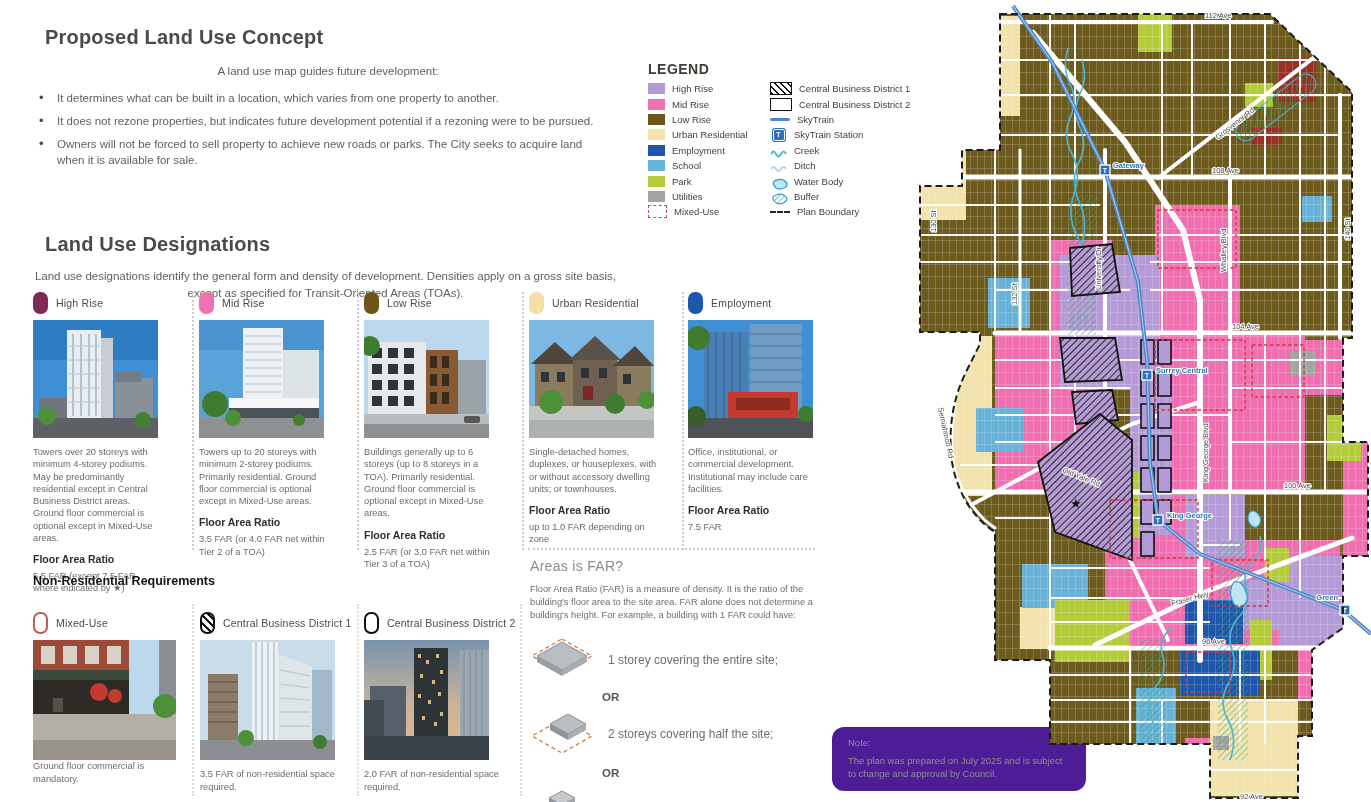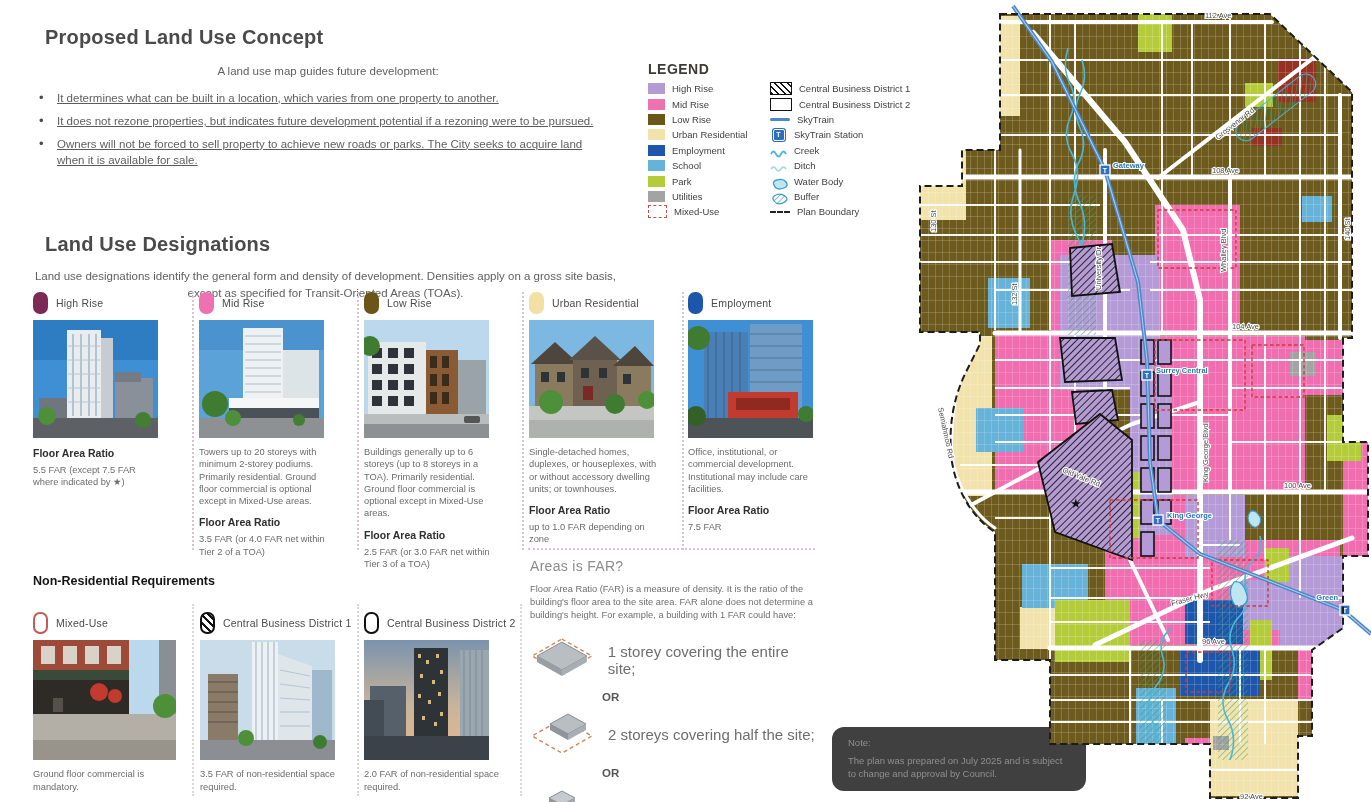--- a/index.html
+++ b/index.html
@@ -1,21 +1,21 @@
 <!DOCTYPE html>
 <html><head>
 <meta charset="utf-8">
 <style>
   html,body{margin:0;padding:0;}
   body{width:1371px;height:802px;background:#ffffff;position:relative;overflow:hidden;
        font-family:"Liberation Sans","DejaVu Sans",sans-serif;color:#5a5a5a;}
   .abs{position:absolute;}
   h1.sec{font-size:20px;font-weight:bold;color:#4a4a4a;margin:12px;letter-spacing:.2px;}
   .body-txt{font-size:11.5px;line-height:1.45;color:#5f5f5f;text-align:center;}
-  .bullets{margin:0;padding:0;list-style:none;text-decoration:underline;}
+  .bullets{margin:0;padding:0;list-style:none;}
   .bullets li{position:relative;padding-left:24px;margin-bottom:7px;font-size:11.5px;line-height:1.4;color:#5f5f5f;}
   .bullets li::before{content:"•";position:absolute;left:6px;top:-1px;color:#4a4a4a;font-size:13px;}
   
   .legend-title{font-size:14px;font-weight:bold;color:#3d3c34;letter-spacing:.5px;}
   .lg-row{display:flex;align-items:center;height:15.4px;}
   .lg-sw{width:17px;height:11px;margin-right:7px;flex:0 0 auto;}
   .lg-lb{font-size:9.5px;color:#3f3f3f;white-space:nowrap;}
   .sw-outline-red{background:#fff;border:1.5px dashed #c0504d;}
   .sw-cbd1{background:repeating-linear-gradient(45deg,#111 0 1.6px,#fff 1.6px 4.6px);border:1.6px solid #111;width:20px;}
   .sw-cbd2{background:#fff;border:1.8px solid #111;width:20px;}
@@ -35,24 +35,24 @@
   .nr-head{font-size:12.5px;font-weight:bold;color:#141414;}
   .chip-out{width:15px;height:22px;border-radius:7px;background:#fff;box-sizing:border-box;}
   .chip-red{border:2px solid #c4595a;}
   .chip-cbd1{border:2.5px solid #111;background:repeating-linear-gradient(45deg,#111 0 2px,#fff 2px 5.4px);}
   .chip-cbd2{border:2.5px solid #111;}
   .cap{font-size:9.3px;color:#6b6b6b;line-height:1.35;}
   
   .far-title{font-size:14px;color:#8c8c8c;letter-spacing:.3px;}
   .far-body{font-size:9.3px;line-height:1.38;color:#6e6e6e;}
   .far-row{display:flex;align-items:center;gap:14px;}
-  .far-row-txt{font-size:15px;color:#6e6e6e;}
+  .far-row-txt{font-size:12px;color:#6e6e6e;}
   .or{font-size:11.5px;font-weight:bold;color:#555;}
   
-  .note{background:#404040;border-radius:12px;padding:10px 16px;}
+  .note{background:#4c1d95;border-radius:12px;padding:10px 16px;}
   .note .t{font-size:9.5px;color:#8f8f8f;margin-bottom:6px;}
   .note .b{font-size:9.5px;color:#8f8f8f;line-height:1.4;}
   
   .mlabel{font-size:7.5px;fill:#4a4a4a;paint-order:stroke;stroke:#ffffff;stroke-width:2.2px;}
   .mstation{font-size:7.5px;font-weight:bold;fill:#2878b8;paint-order:stroke;stroke:#fff;stroke-width:2.2px;}
 </style>
 </head>
 <body>
 
 <div class="abs" style="left:33px;top:14px;width:590px;">
@@ -194,20 +194,21 @@
         <line x1="35" y1="68" x2="67" y2="68"></line>
         <line x1="35" y1="82" x2="67" y2="82"></line>
       </g>
     <rect x="82" y="58" width="38" height="42" fill="#8a9099"></rect>
       <rect x="82" y="52" width="26" height="10" fill="#757b84"></rect>
     <rect x="6" y="78" width="28" height="22" fill="#6f767d"></rect>
     <rect y="98" width="125" height="20" fill="#5d6166"></rect>
     <circle cx="14" cy="96" r="9" fill="#4e8f3a"></circle>
       <circle cx="110" cy="100" r="8" fill="#447e33"></circle>
   </svg>
+  <div class="card-desc" style="width:130px;">Towers over 20 storeys with minimum 4-storey podiums. May be predominantly residential except in Central Business District areas. Ground floor commercial is optional except in Mixed-Use areas.</div>
   <div class="far-h">Floor Area Ratio</div>
   <div class="far-v" style="width:130px;">5.5 FAR (except 7.5 FAR where indicated by ★)</div>
 </div>
 
 <div class="abs" style="left:199px;top:292px;width:150px;">
   <div class="card-head">
       <span class="chip" style="background:#ee71b0"></span>
     <span class="card-label">Mid Rise</span>
     </div>
   <svg class="photo" style="margin-top:6px;" width="125" height="118" viewBox="0 0 125 118">
@@ -372,21 +373,21 @@
     <rect x="0" y="40" width="96" height="34" fill="#2e2a26"></rect>
     <g fill="#c23b2e">
         <circle cx="66" cy="52" r="9"></circle>
         <circle cx="82" cy="56" r="7"></circle>
       </g>
     <rect y="74" width="143" height="46" fill="#b3aea6"></rect>
       <rect y="100" width="143" height="20" fill="#98938b"></rect>
     <circle cx="132" cy="66" r="12" fill="#4e8f3a"></circle>
       <rect x="20" y="58" width="10" height="14" fill="#55504a"></rect>
   </svg>
-  <div class="cap" style="margin-top:8px;width:150px;">Ground floor commercial is mandatory.</div>
+  <div class="cap" style="width:150px;">Ground floor commercial is mandatory.</div>
 </div>
 
 <div class="abs" style="left:200px;top:612px;width:152px;">
   <div class="card-head">
       <span class="chip-out chip-cbd1"></span>
     <span class="card-label">Central Business District 1</span>
     </div>
   <svg class="photo" style="margin-top:6px;" width="135" height="120" viewBox="0 0 135 120">
     <rect width="135" height="120" fill="#c9dcea"></rect>
     <rect x="52" y="2" width="26" height="98" fill="#eef1f3"></rect>

